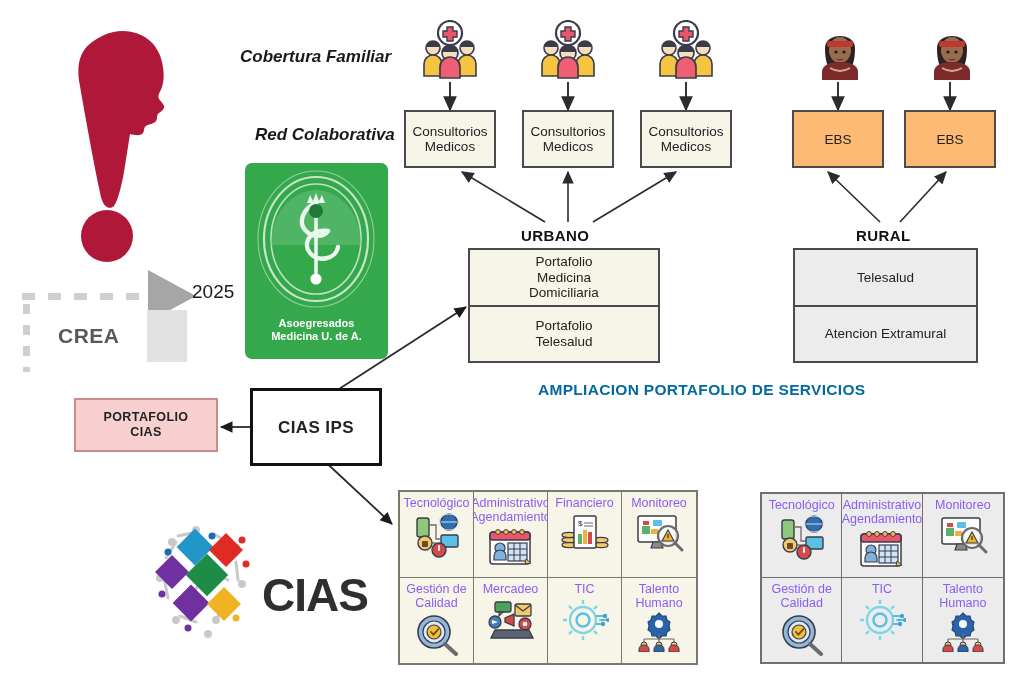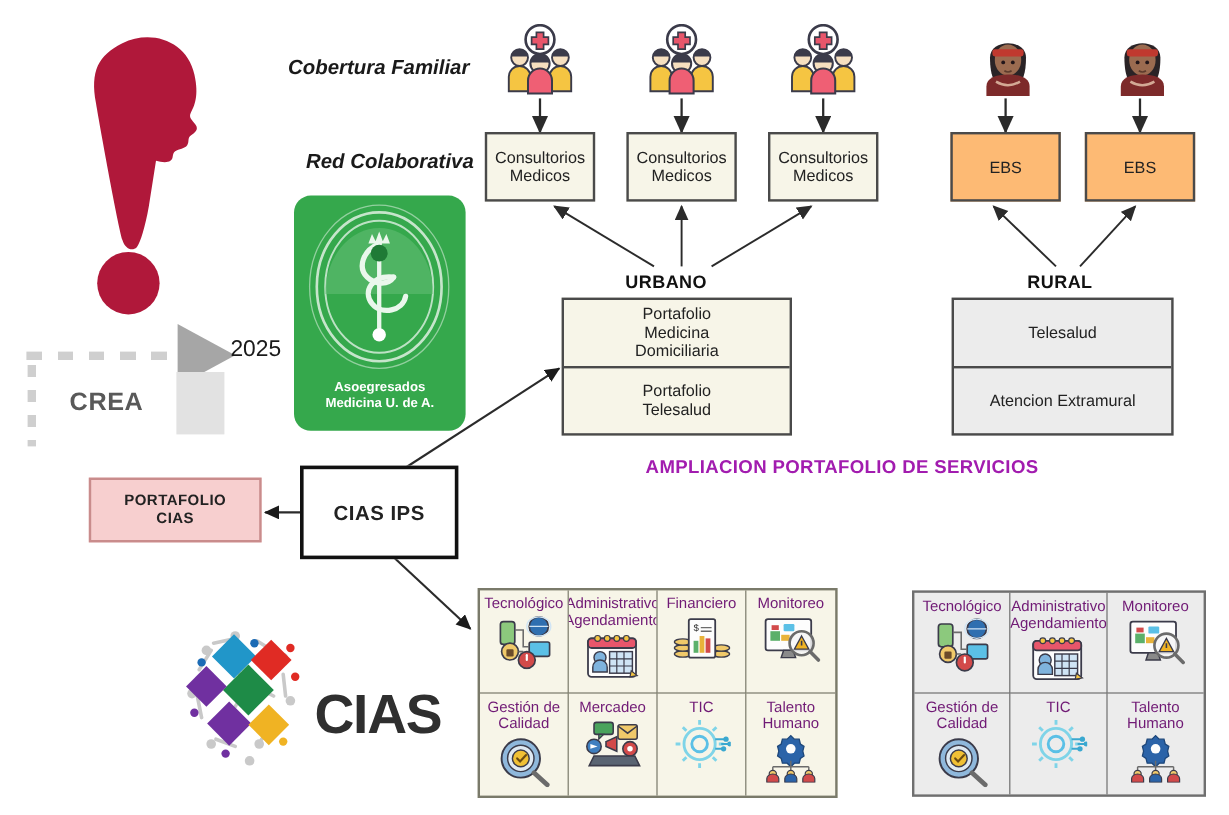--- a/index.html
+++ b/index.html
@@ -16,33 +16,33 @@
   .box{position:absolute;box-sizing:border-box;display:flex;flex-direction:column;
        align-items:center;justify-content:center;}
   .cream{background:#f7f5e8;border:2px solid #4a4a4a;}
   .gray{background:#fdba74;border:2px solid #4a4a4a;}
   .white{background:#ffffff;border:3px solid #111;}
   .pink{background:#f7cfcf;border:2px solid #c98c8c;}
 
   .bxtext{font-size:13.5px;line-height:15px;color:#222;}
 
   .sect-title{position:absolute;font-weight:700;font-size:15px;letter-spacing:.4px;color:#111;text-align:right;}
-  .sect-head{position:absolute;font-weight:700;font-size:15.5px;letter-spacing:.3px;color:#a21caf;text-align:center;}
+  .sect-head{position:absolute;font-weight:700;font-size:15.5px;letter-spacing:.3px;color:#0369a1;text-align:center;}
 
   
   .stack{position:absolute;box-sizing:border-box;display:flex;flex-direction:column;}
   .stack .cell{flex:1;display:flex;align-items:center;justify-content:center;
         text-align:center;font-size:13.5px;line-height:15.5px;color:#222;box-sizing:border-box;}
   .stack .cell + .cell{border-top:2px solid #4a4a4a;}
 
   
   .grid{position:absolute;box-sizing:border-box;display:grid;}
   .grid .card{box-sizing:border-box;display:flex;flex-direction:column;
         align-items:center;justify-content:flex-start;padding:4px 2px 2px;overflow:hidden;}
-  .grid .card .lbl{font-size:12.5px;line-height:14px;text-align:center;color:#701a75;
+  .grid .card .lbl{font-size:12.5px;line-height:14px;text-align:center;color:#8b5cf6;
         white-space:pre-line;}
   .grid .card .ic{margin-top:2px;}
   .grid.creamgrid{background:#f7f5e8;border:2px solid #7a7a6a;}
   .grid.creamgrid .card{border-right:1.5px solid #7a7a6a;border-bottom:1.5px solid #7a7a6a;}
   .grid.graygrid{background:#ececec;border:2px solid #6f6f6f;}
   .grid.graygrid .card{border-right:1.5px solid #6f6f6f;border-bottom:1.5px solid #6f6f6f;}
 
   
   .family{position:absolute;width:56px;height:62px;}
 
@@ -114,21 +114,21 @@
   <div class="dash-h" style="left:22px;top:293px;width:130px;"></div>
   <div class="dash-v" style="left:23px;top:304px;height:68px;"></div>
   <div class="tri" style="left:148px;top:270px;"></div>
   <div class="graybar" style="left:147px;top:310px;width:40px;height:52px;"></div>
   <div class="crea" style="left:58px;top:324px;">CREA</div>
   <div class="year" style="left:192px;top:281px;">2025</div>
 
   <div class="abs ital" style="left:255px;top:125px;font-size:17px;">Red Colaborativa</div>
   <div class="abs ital" style="left:240px;top:47px;font-size:17px;">Cobertura Familiar</div>
 
-  <div class="asologo" style="left:245px;top:163px;width:143px;height:196px;">
+  <div class="asologo" style="left:245px;top:163px;width:143px;height:196px;border-radius:7px;">
     <svg viewBox="0 0 143 150" width="143" height="150" style="margin-top:4px;" aria-hidden="true">
       <ellipse cx="71" cy="72" rx="52" ry="62" fill="none" stroke="#dff0e2" stroke-width="2.2" opacity=".85"></ellipse>
       <ellipse cx="71" cy="72" rx="45" ry="55" fill="none" stroke="#dff0e2" stroke-width="1.6" opacity=".8"></ellipse>
       <path d="M26,78 A45,55 0 0 1 116,78 Z" fill="#65bd77" opacity=".55"></path>
       <path d="M71,36 c-14,6 -18,20 -10,28 c7,7 18,6 22,0" fill="none" stroke="#eaf7ec" stroke-width="4.4" stroke-linecap="round"></path>
       <path d="M83,64 c-18,-2 -26,12 -18,22 c8,10 26,6 28,-6" fill="none" stroke="#eaf7ec" stroke-width="4.4" stroke-linecap="round"></path>
       <path d="M71,34 v72" stroke="#eaf7ec" stroke-width="3.6" stroke-linecap="round"></path>
       <circle cx="71" cy="112" r="5.6" fill="#ffffff"></circle>
       <circle cx="71" cy="44" r="7" fill="#1f7a36"></circle>
       <path d="M62,36 l3,-8 l3,6 l3,-8 l3,8 l3,-6 l3,8 z" fill="#eaf7ec"></path>

